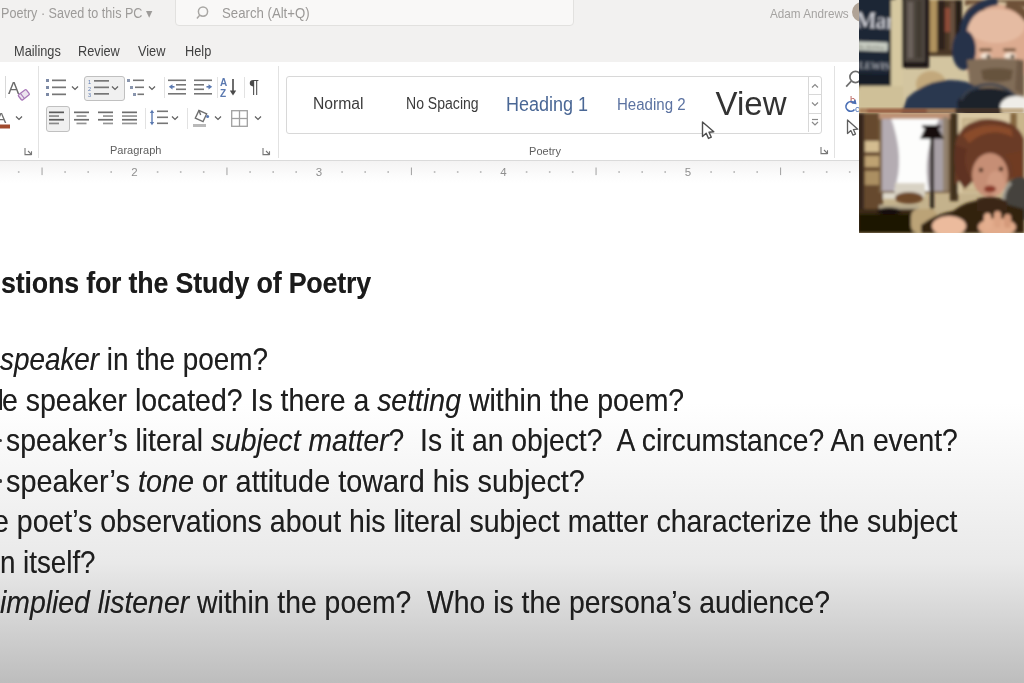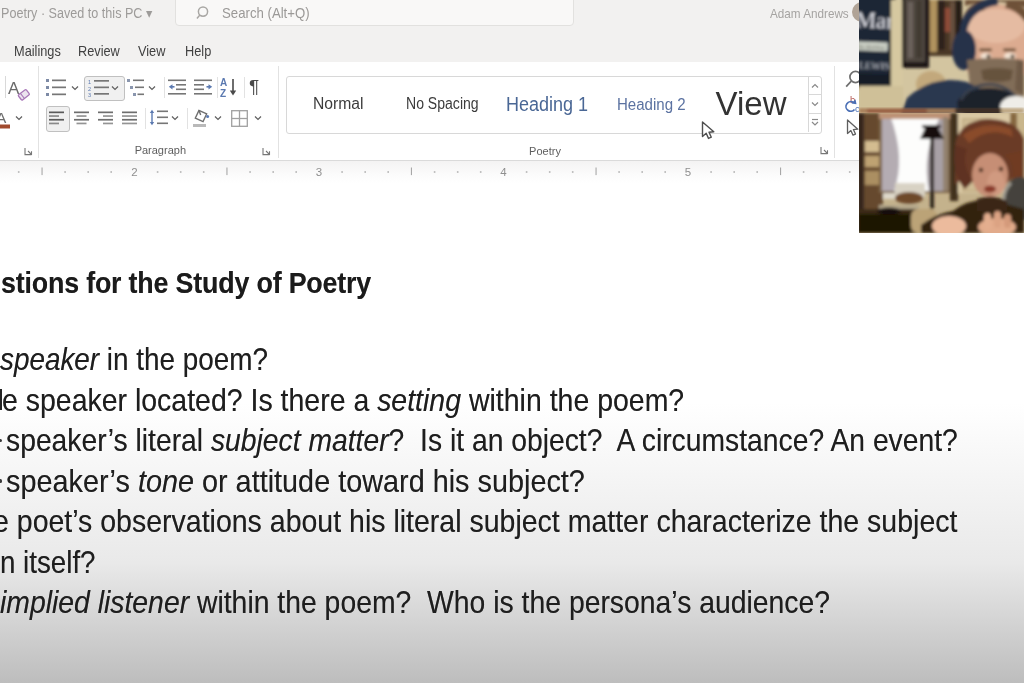--- a/index.html
+++ b/index.html
@@ -159,21 +159,21 @@
   </svg>
 <svg class="abs" style="left:231px;top:110px;" width="17" height="17" viewBox="0 0 17 17">
   <rect x="0.7" y="0.7" width="15.6" height="15.6" fill="none" stroke="#a0a0a0" stroke-width="1.3"></rect>
   <line x1="8.5" y1="0.7" x2="8.5" y2="16.3" stroke="#a0a0a0" stroke-width="1.3"></line>
   <line x1="0.7" y1="8.5" x2="16.3" y2="8.5" stroke="#a0a0a0" stroke-width="1.3"></line>
 </svg>
 <svg class="abs" style="left:253px;top:114px;" width="10" height="8" viewBox="0 0 10 8">
     <path d="M2 2.5 L5 5.5 L8 2.5" fill="none" stroke="#5f5f5f" stroke-width="1.2"></path>
   </svg>
 
-<div class="abs nw" style="left:110px;top:144px;width:76px;text-align:right;font-size:11px;color:#5e5e5e;">Paragraph</div>
+<div class="abs nw" style="left:110px;top:144px;width:76px;text-align:left;font-size:11px;color:#5e5e5e;">Paragraph</div>
 <svg class="abs" style="left:24px;top:147px;" width="9" height="9" viewBox="0 0 9 9">
     <path d="M1 1 L1 7.6 L7.6 7.6" fill="none" stroke="#777" stroke-width="1.1"></path>
     <path d="M4 4 L7.5 7.5 M7.5 4.2 L7.5 7.5 L4.2 7.5" fill="none" stroke="#777" stroke-width="1.1"></path>
   </svg>
 <svg class="abs" style="left:262px;top:147px;" width="9" height="9" viewBox="0 0 9 9">
     <path d="M1 1 L1 7.6 L7.6 7.6" fill="none" stroke="#777" stroke-width="1.1"></path>
     <path d="M4 4 L7.5 7.5 M7.5 4.2 L7.5 7.5 L4.2 7.5" fill="none" stroke="#777" stroke-width="1.1"></path>
   </svg>
 <div class="abs" style="left:277.5px;top:66px;width:1px;height:92px;background:#e2e2e2;"></div>
 

